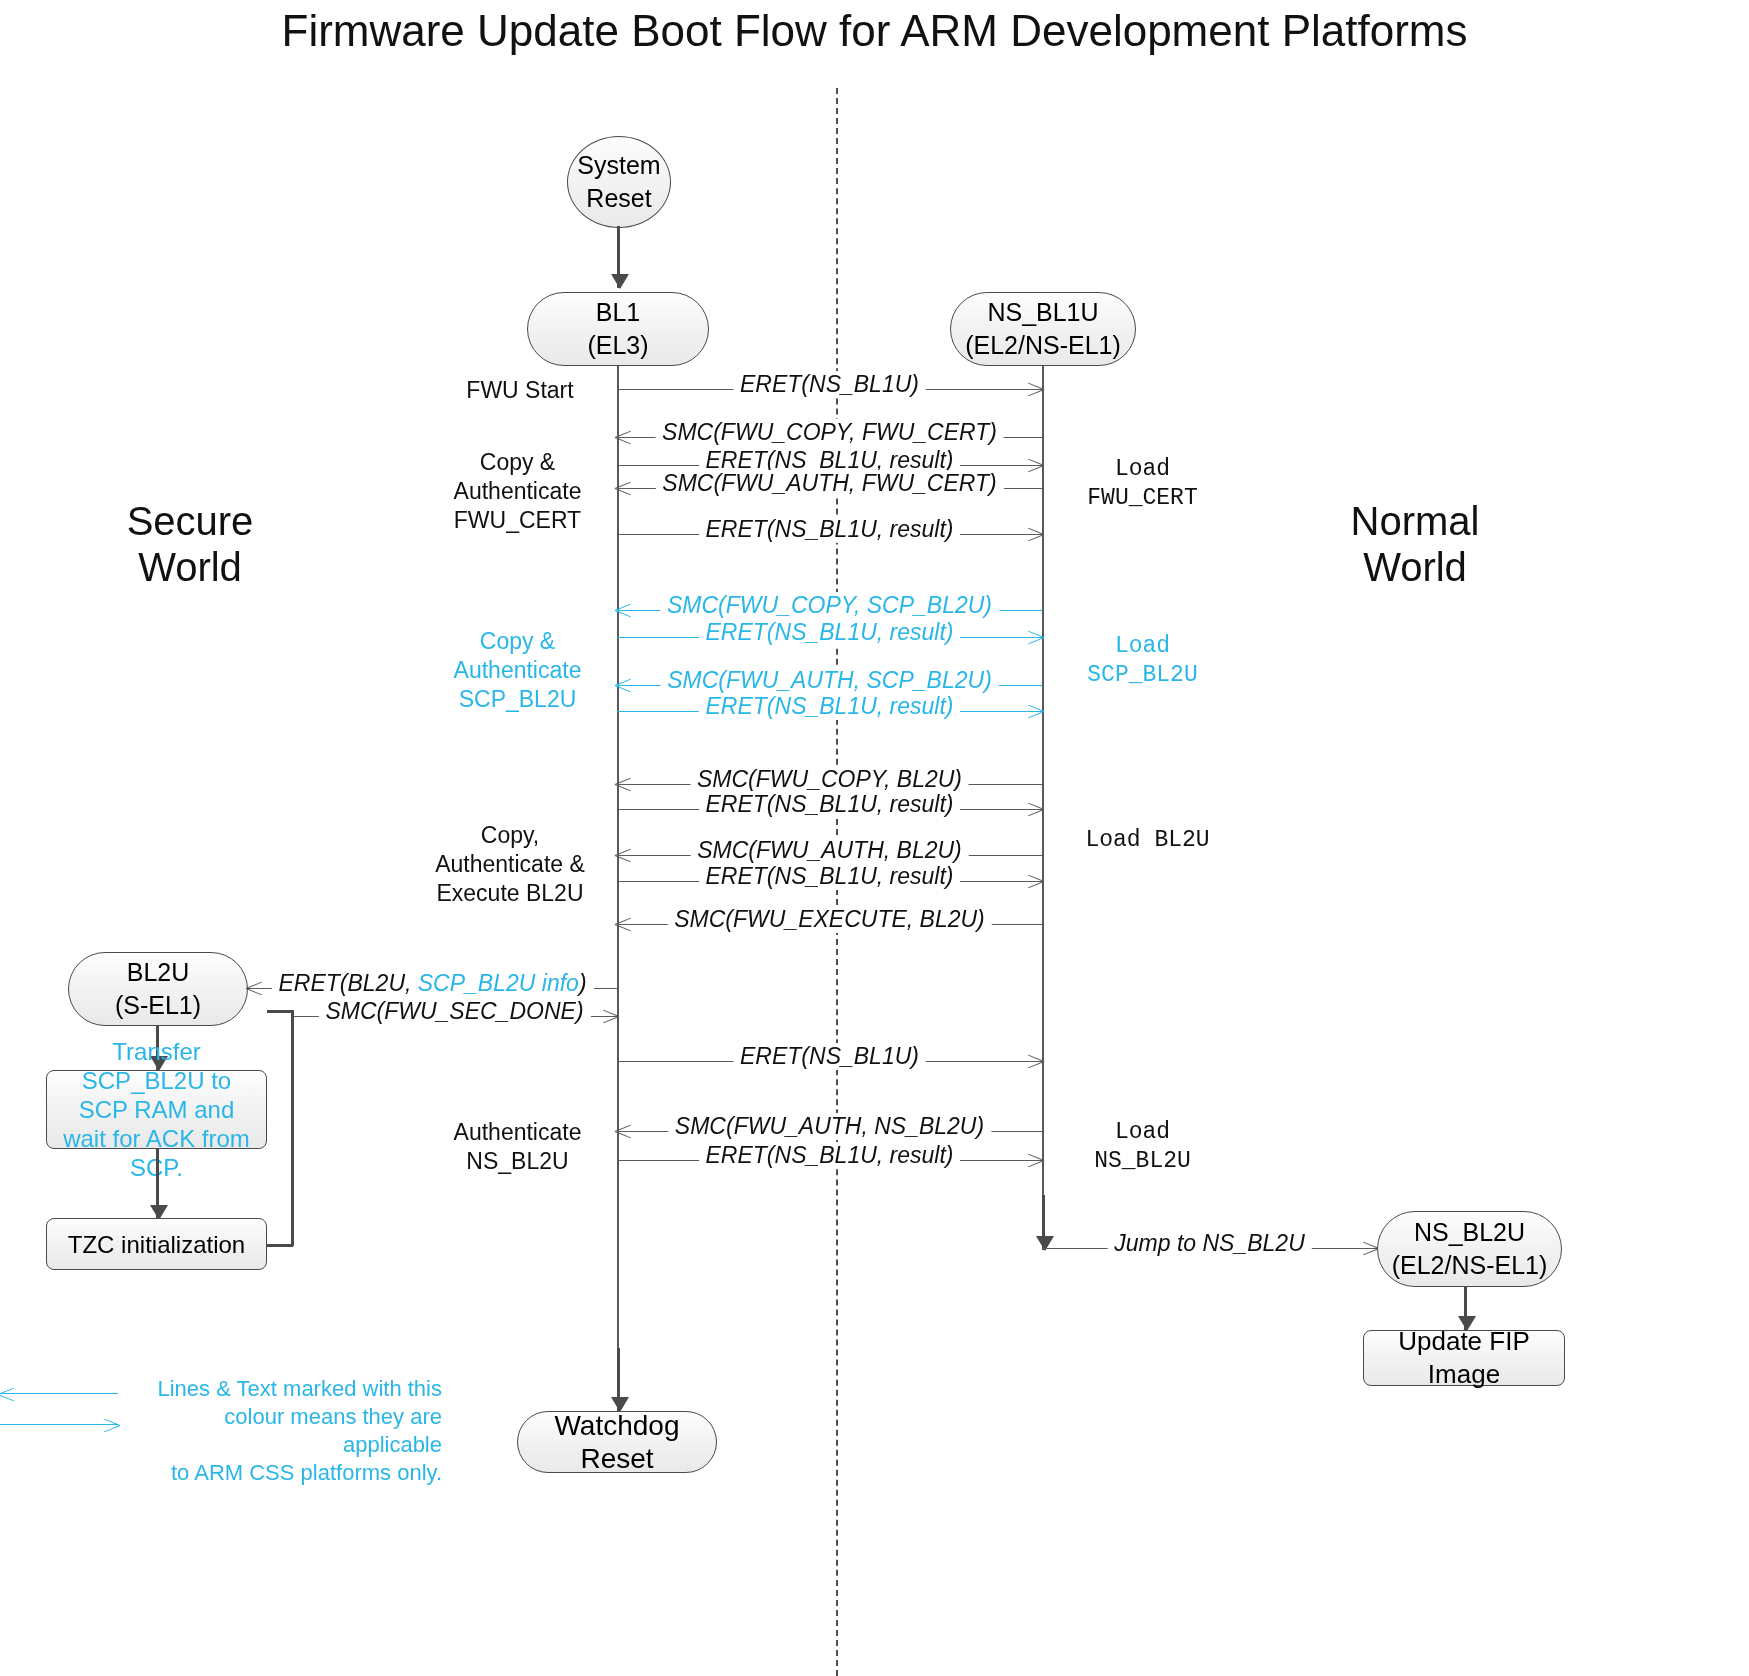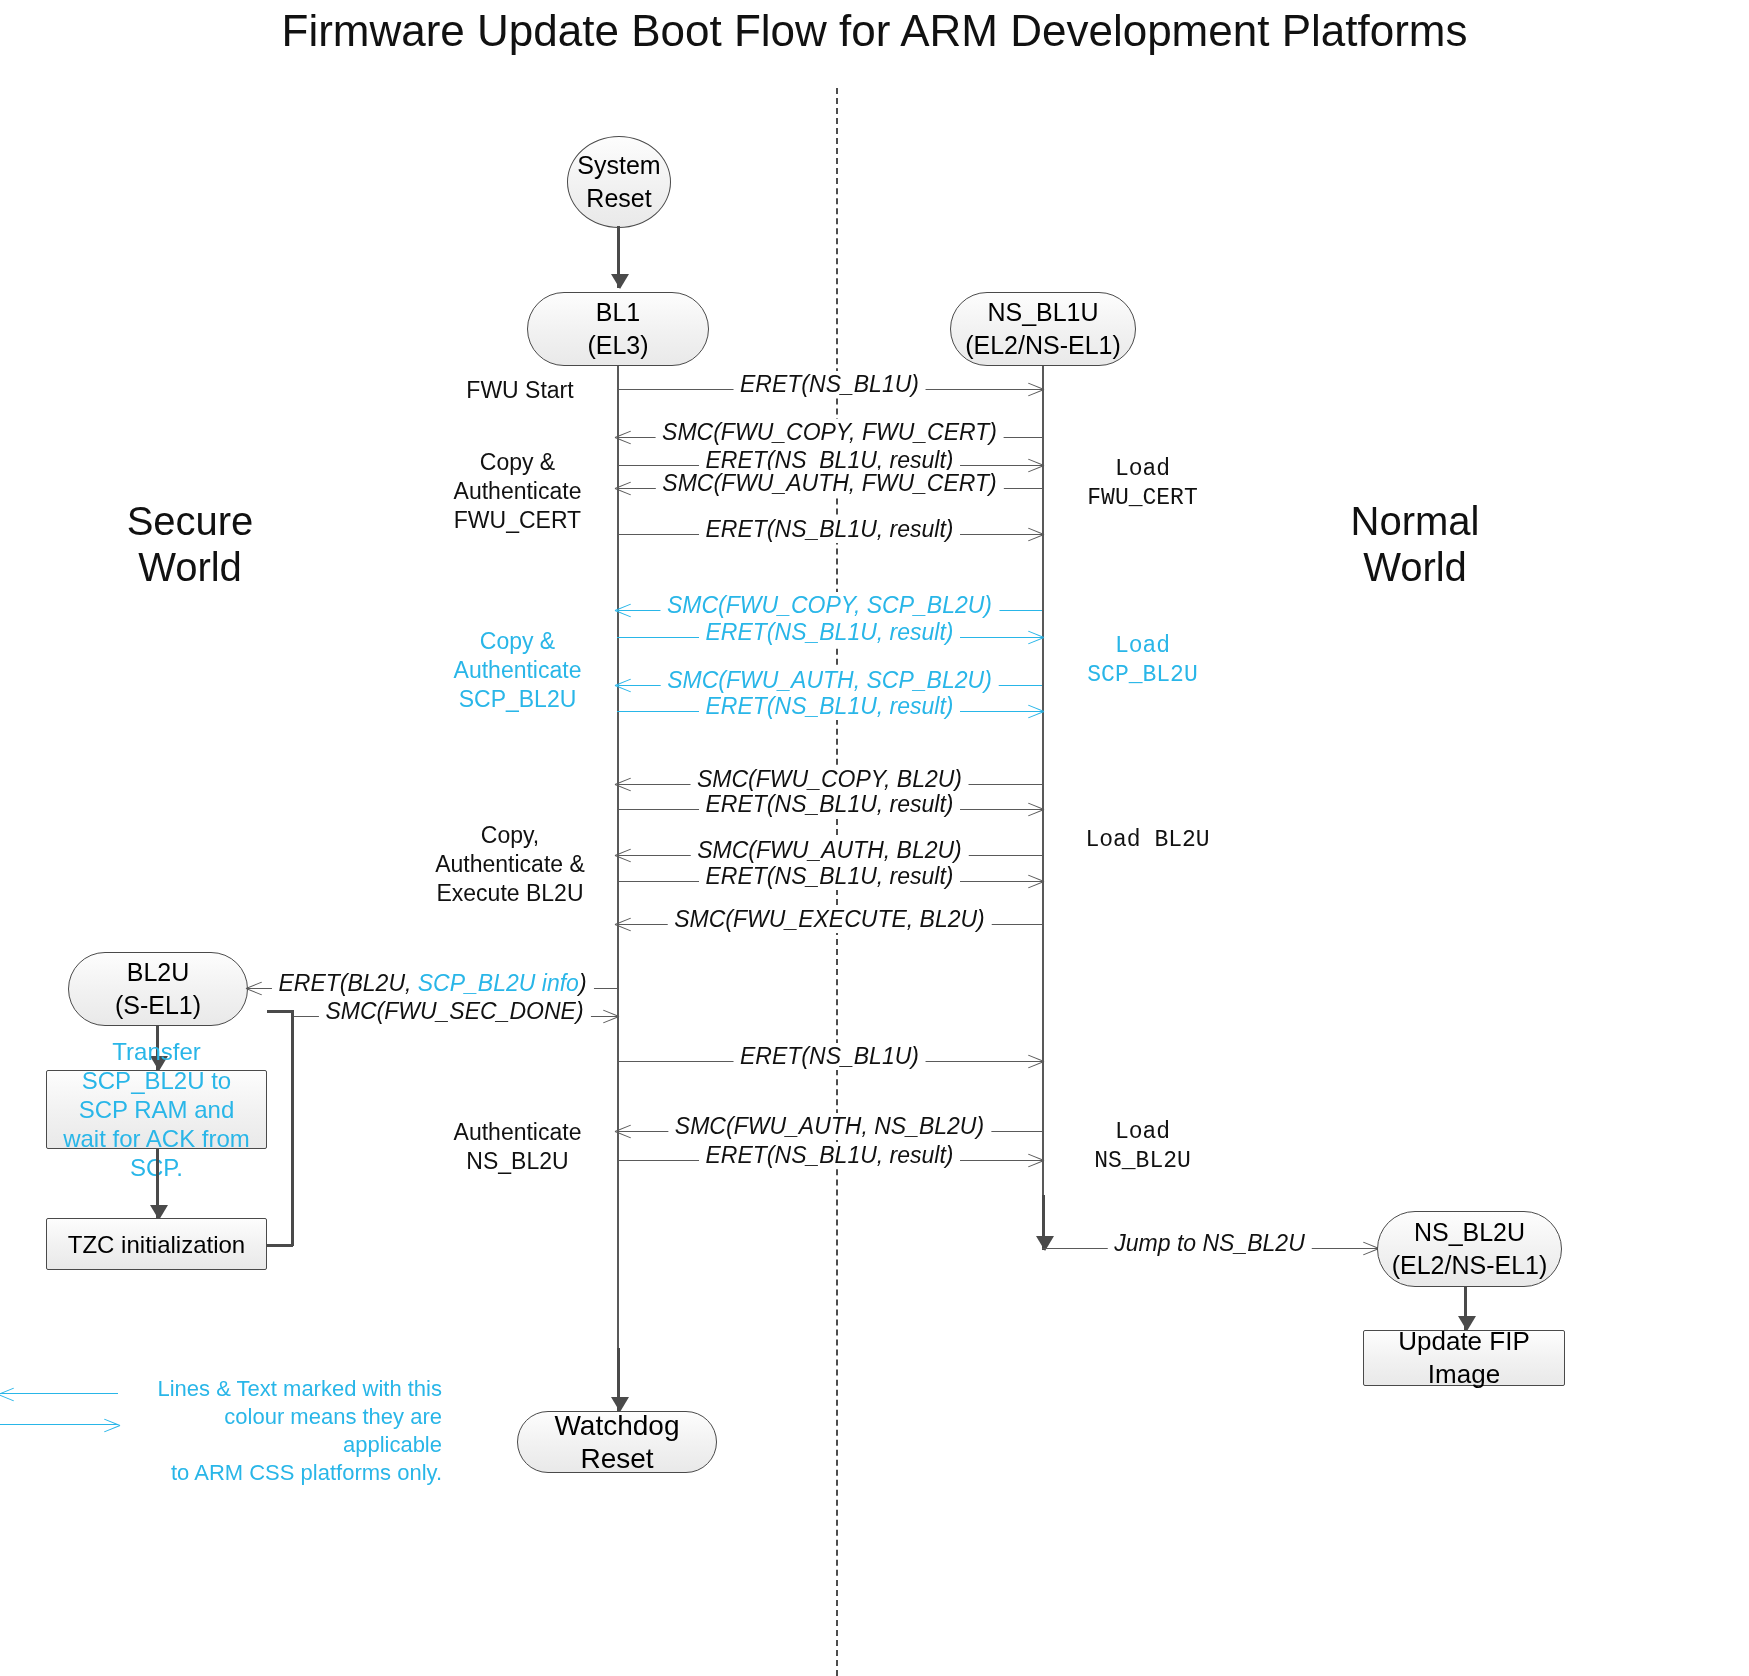--- a/index.html
+++ b/index.html
@@ -19,21 +19,21 @@
   
   .node{
     position:absolute; box-sizing:border-box;
     background:linear-gradient(to bottom,#fdfdfd 0%,#f1f1f1 55%,#e9e9e9 100%);
     border:1.6px solid #4a4a4a;
     display:flex; align-items:center; justify-content:center; text-align:center;
     font-size:25px; line-height:33px; color:#000;
   }
   .node.round{border-radius:46px;}
   .node.ellipse{border-radius:50%;}
-  .node.rect{border-radius:2px; font-size:24px;}
+  .node.rect{border-radius:8px; font-size:24px;}
   .node.rect.blue{color:#29b6e8;}
 
   
   .lifeline{position:absolute;width:0;border-left:2.2px solid #595959;}
   .divider{position:absolute;width:0;border-left:2px dashed #4d4d4d;}
 
   
   .msg{position:absolute;height:20px;}
   .msg .line{position:absolute;left:0;top:9px;height:0;border-top:1.6px solid #5a5a5a;width:100%;}
   .msg.blue .line{border-top-color:#29b6e8;}

